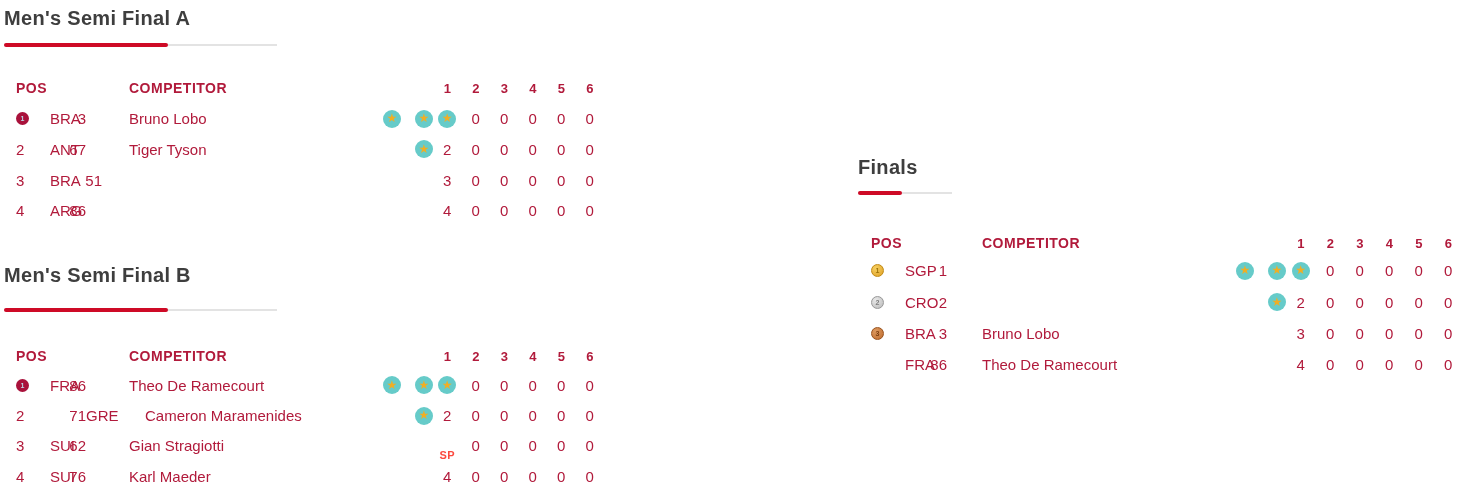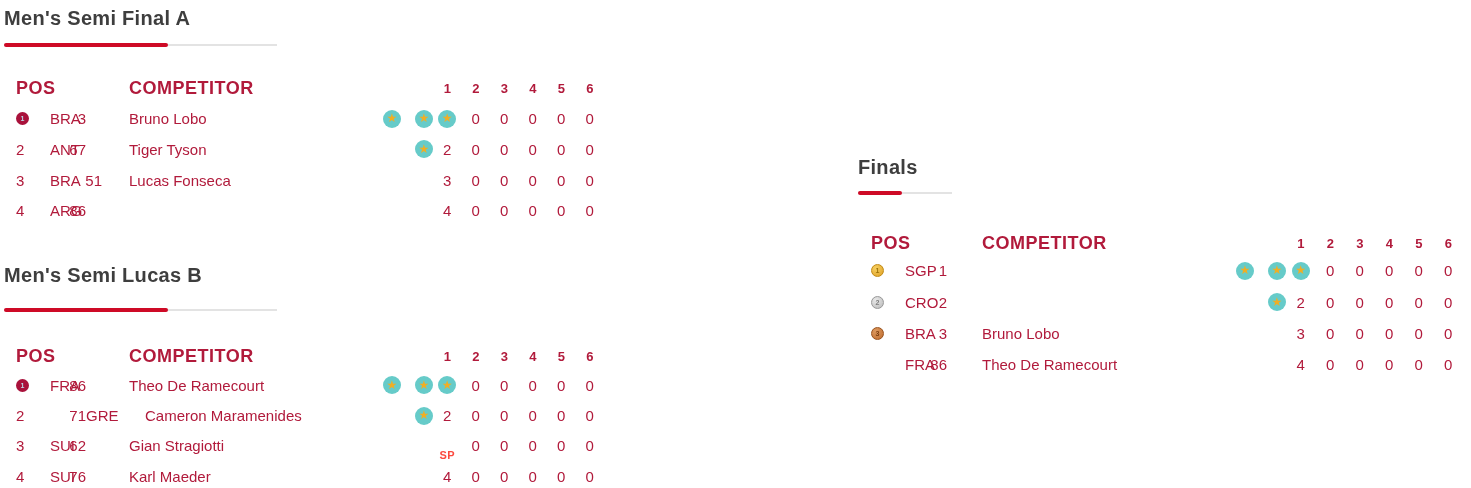--- a/index.html
+++ b/index.html
@@ -5,21 +5,21 @@
   html,body{margin:0;padding:0;background:#ffffff;}
   #app{position:relative;width:1471px;height:488px;background:#ffffff;overflow:hidden;
        font-family:"Liberation Sans","DejaVu Sans",sans-serif;}
   .title{position:absolute;font-size:20px;font-weight:bold;color:#3e3e3e;
          letter-spacing:.3px;white-space:nowrap;line-height:26px;}
   .rule{position:absolute;height:4px;}
   .rule-track{position:absolute;left:0;right:0;top:1px;height:2px;background:#e3e3e3;}
   .rule-accent{position:absolute;left:0;top:0;height:4px;background:#ce0a26;border-radius:2px;}
   .trow{position:absolute;left:0;width:1471px;}
   .cell{position:absolute;top:0;height:100%;display:flex;align-items:center;}
-  .hlabel{font-size:18px;font-weight:bold;color:#b11a3b;letter-spacing:.5px;white-space:nowrap;}
+  .hlabel{font-size:14px;font-weight:bold;color:#b11a3b;letter-spacing:.5px;white-space:nowrap;}
   .body-txt{font-size:15px;color:#b11a3b;white-space:nowrap;}
   .sail{justify-content:flex-end;}
   .name{cursor:pointer;}
   .race{position:absolute;top:0;height:100%;display:flex;justify-content:flex-end;align-items:center;}
   .rcell{flex:0 0 auto;display:flex;align-items:center;justify-content:center;height:100%;}
   .rhead{font-size:13px;font-weight:bold;color:#b11a3b;}
   .rval{font-size:15px;color:#b11a3b;}
   .penalty{font-size:11px;font-weight:bold;color:#fb4a3f;letter-spacing:.3px;}
   .prestars{display:flex;gap:14px;align-items:center;height:100%;}
   .star{width:18px;height:18px;border-radius:50%;background:#66cbc9;display:flex;
@@ -144,23 +144,20 @@
       <div class="trow" style="top: 164.8px; height: 30.6px;">
         <div class="cell" style="left: 16px; width: 26px;">
           <span class="body-txt">3</span>
         </div>
         <div class="cell" style="left: 50px; width: 34px;">
           <span class="body-txt">BRA</span>
         </div>
         <div class="cell sail" style="left: 72px; width: 30px;">
           <span class="body-txt">51</span>
         </div>
-        <div class="cell" style="left: 129px; width: 220px;">
-          <span class="body-txt name">Lucas Fonseca</span>
-        </div>
         <div class="race" style="left: 304px; width: 300px;">
           <div class="rcell" style="width: 28.5px;">
             <span class="rval">3</span>
           </div>
           <div class="rcell" style="width: 28.5px;">
             <span class="rval">0</span>
           </div>
           <div class="rcell" style="width: 28.5px;">
             <span class="rval">0</span>
           </div>
@@ -201,21 +198,21 @@
           <div class="rcell" style="width: 28.5px;">
             <span class="rval">0</span>
           </div>
           <div class="rcell" style="width: 28.5px;">
             <span class="rval">0</span>
           </div>
         </div>
       </div>
     </section>
     <section>
-      <div class="title" style="left: 4px; top: 262px;">Men's Semi Lucas B</div>
+      <div class="title" style="left: 4px; top: 262px;">Men's Semi Final B</div>
       <div class="rule" style="left: 4px; top: 308px; width: 273px;">
         <div class="rule-track"></div>
         <div class="rule-accent" style="width: 164px;"></div>
       </div>
       <div class="trow" style="top: 344px; height: 24px;">
         <div class="cell hlabel" style="left: 16px; width: 40px;">POS</div>
         <div class="cell hlabel" style="left: 129px; width: 120px;">COMPETITOR</div>
         <div class="race" style="left: 304px; width: 300px;">
           <div class="rcell rhead" style="width: 28.5px;">1</div>
           <div class="rcell rhead" style="width: 28.5px;">2</div>

